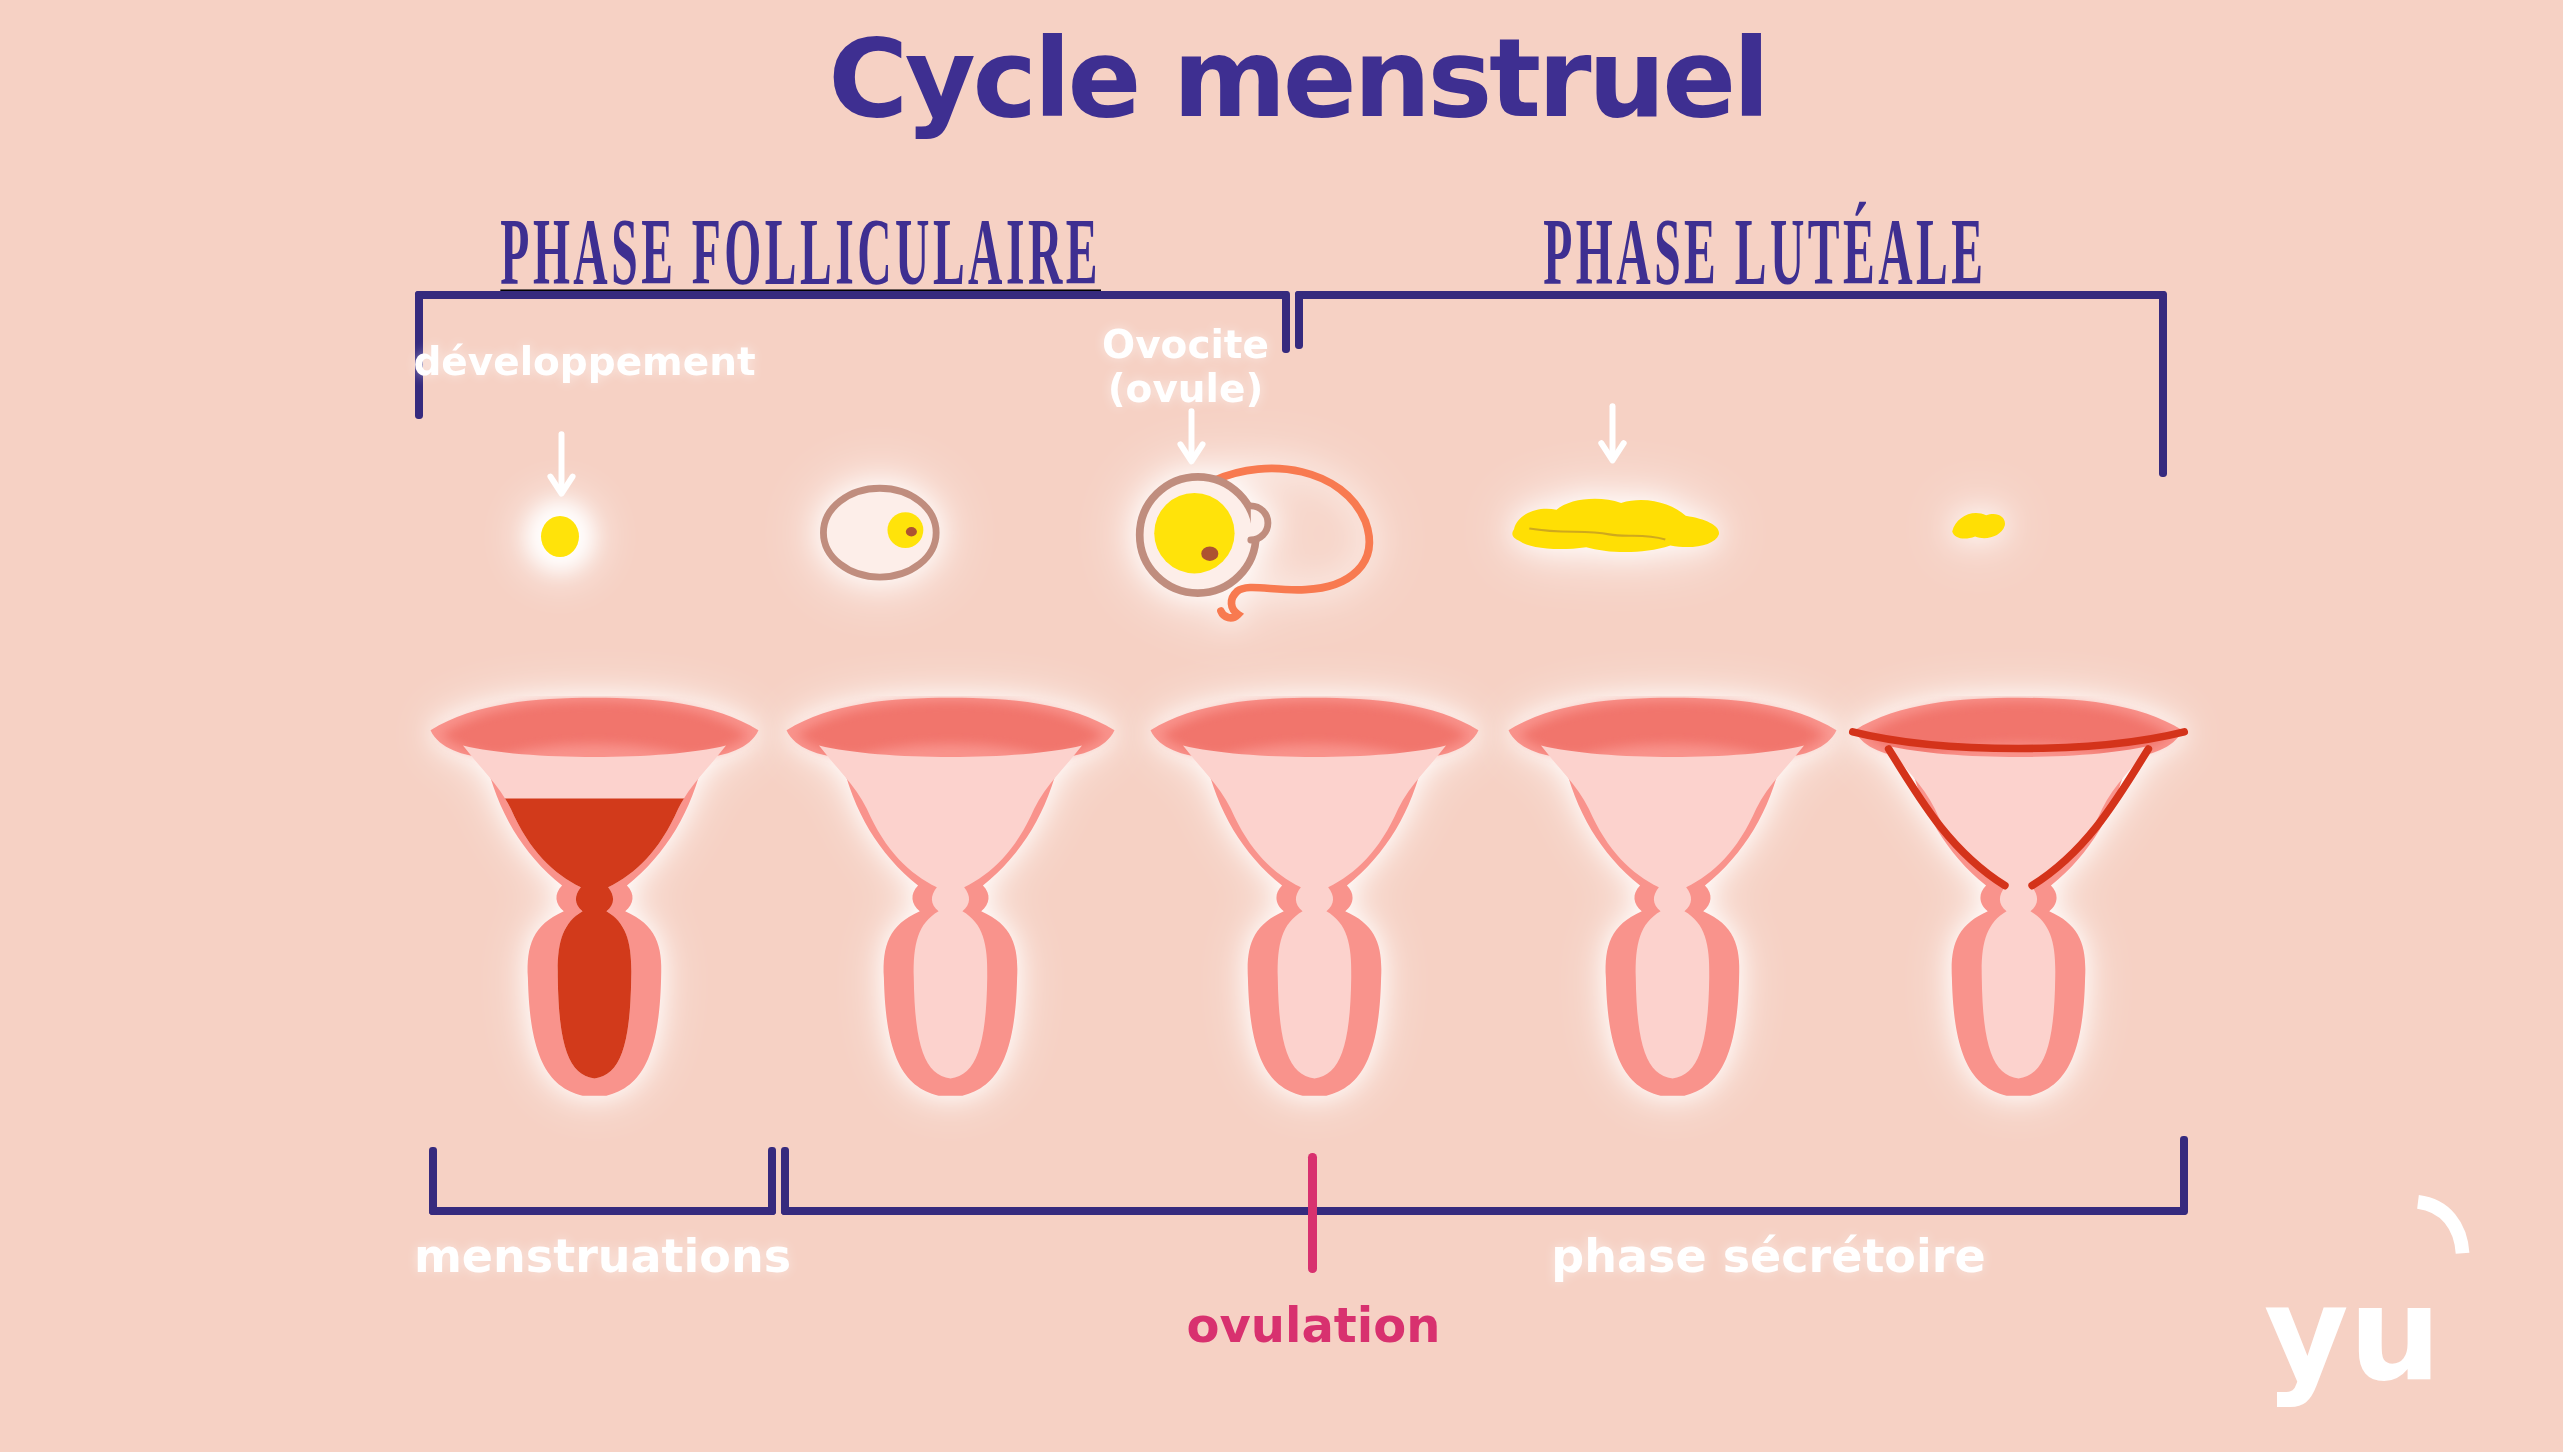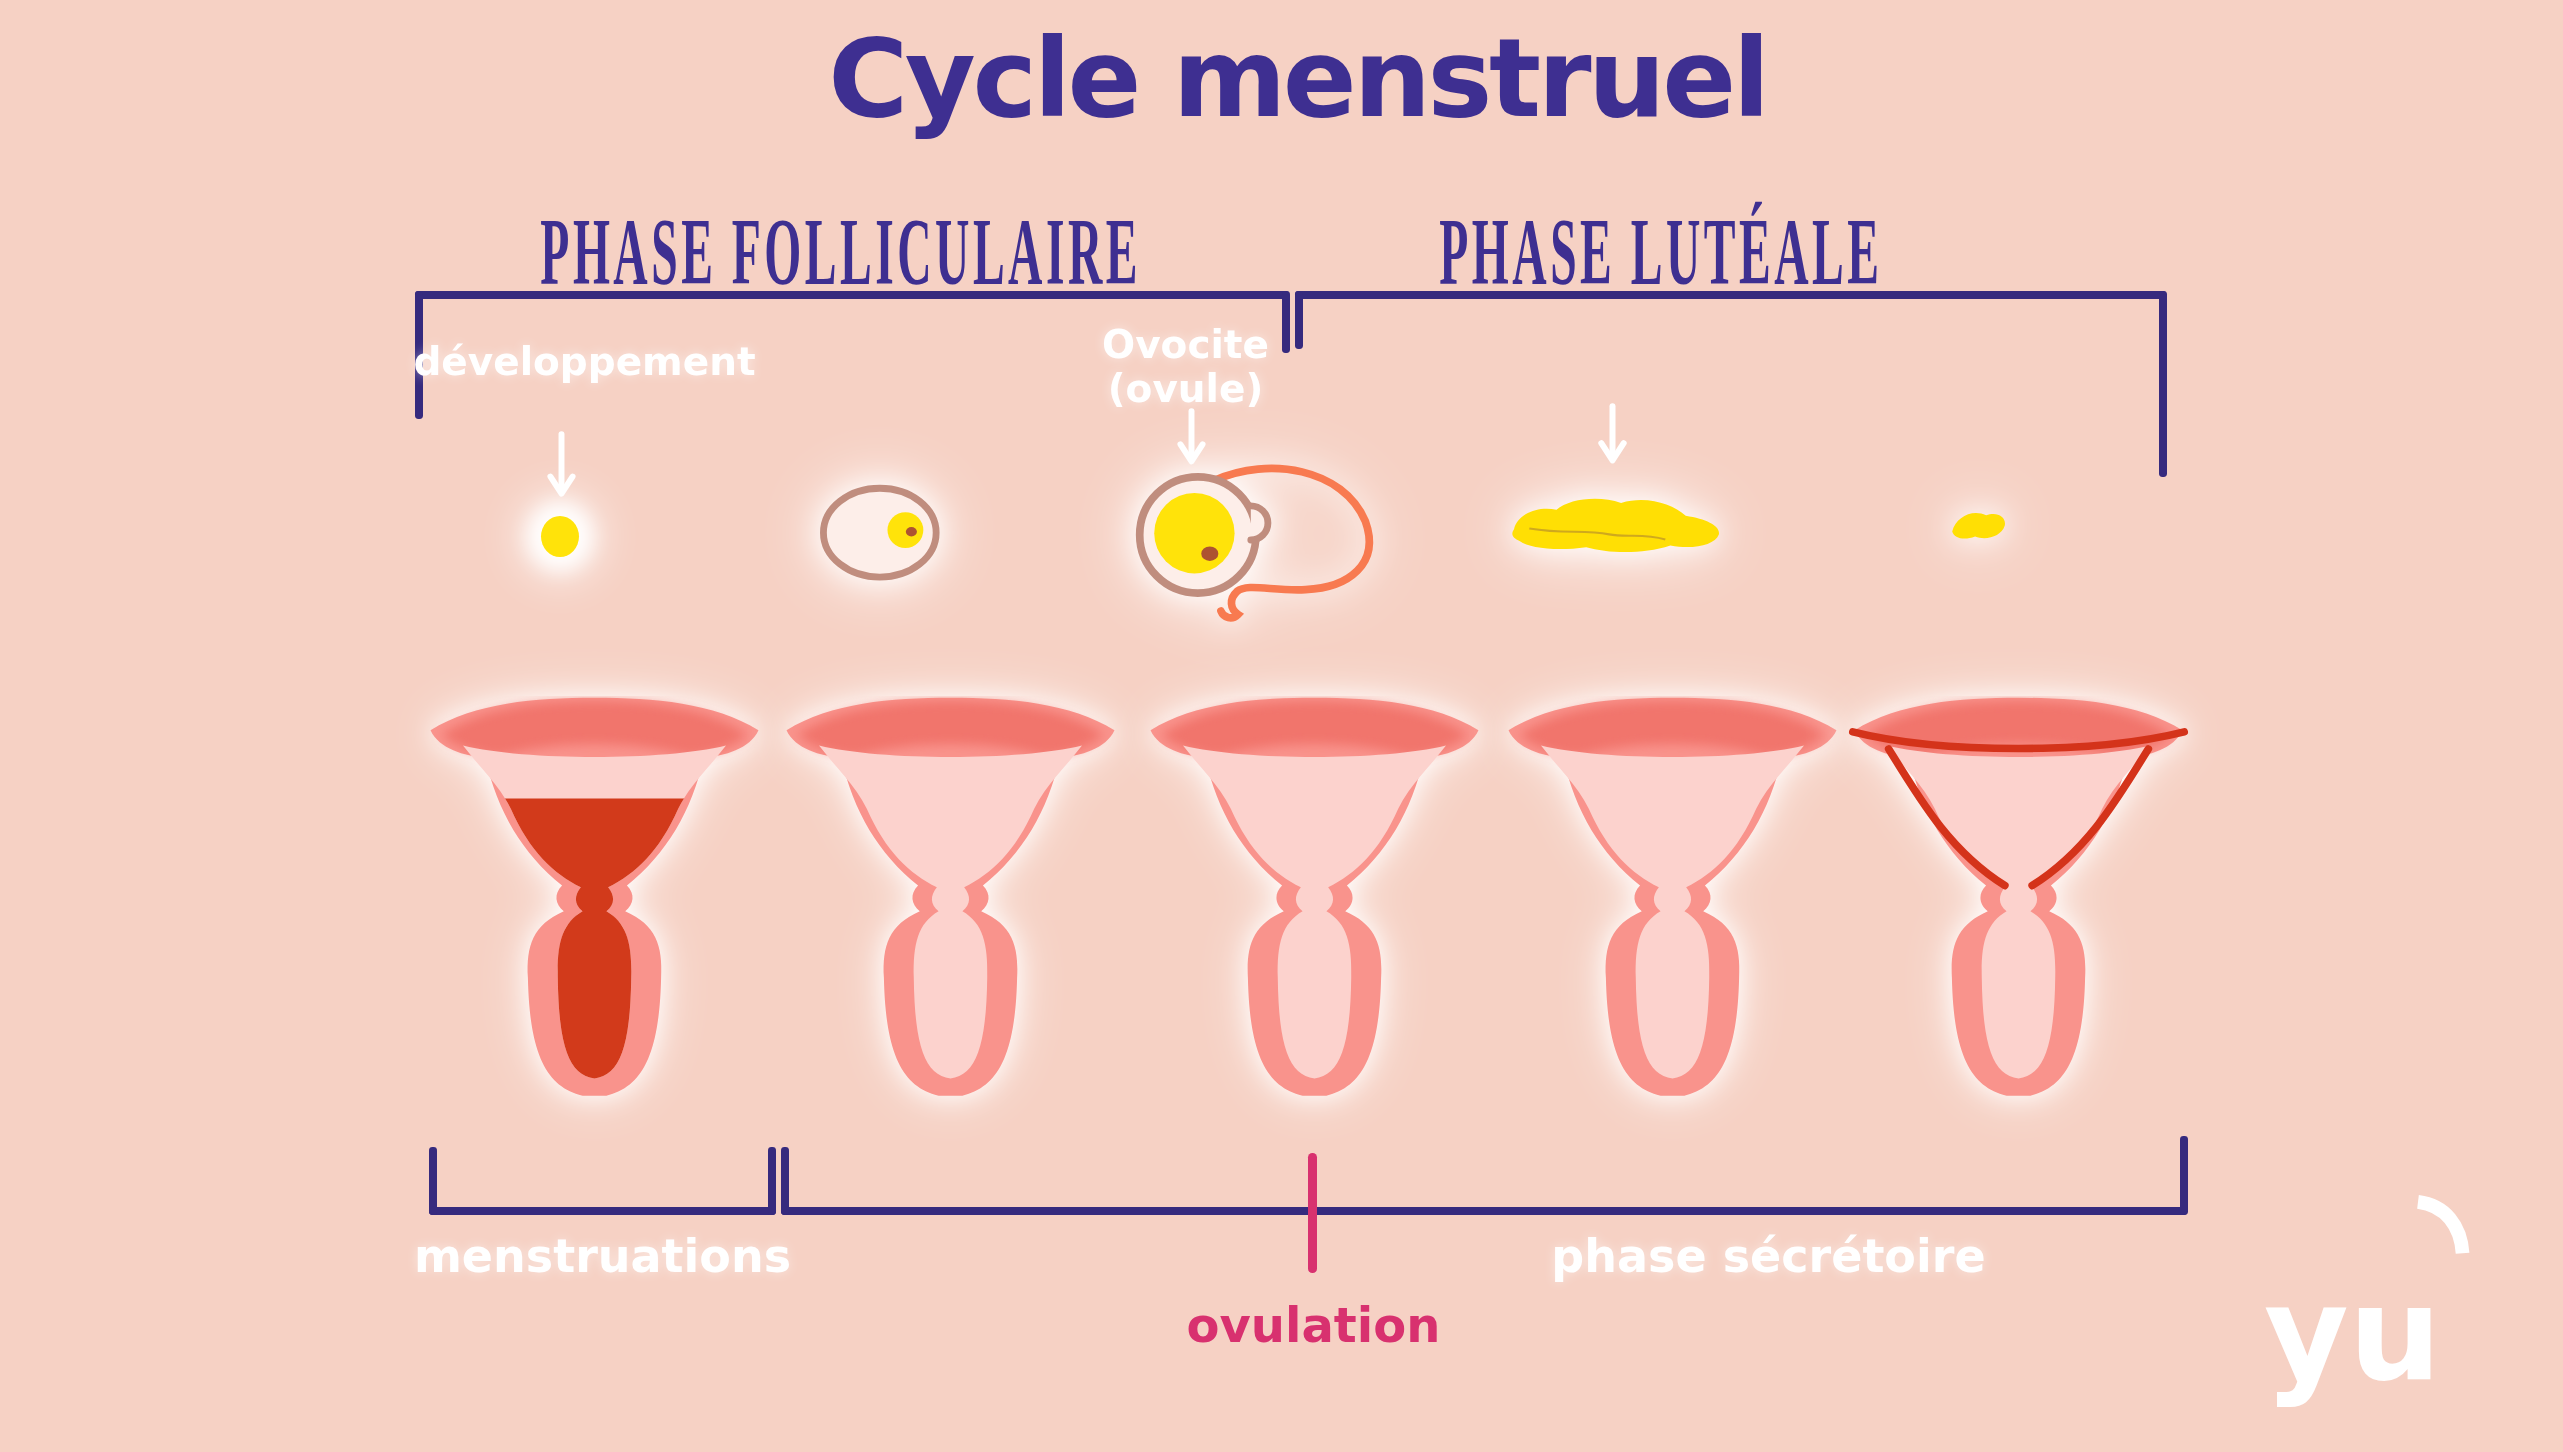--- a/index.html
+++ b/index.html
@@ -32,22 +32,22 @@
     font-size:109px;font-weight:bold;letter-spacing:-3.4px;color:var(--purple);margin-left:32px;
   }
 
   .phase-header{
     font-family:"Liberation Serif","DejaVu Serif",serif;
     font-size:70px;font-weight:bold;color:var(--purple);
     letter-spacing:5.1px;white-space:nowrap;
     transform:scale(0.68,1.35);transform-origin:center center;
   }
   .phase-wrap{top:205px;height:96px;display:flex;align-items:center;justify-content:center;width:769px;}
-  #ph-foll{left:456px;}
-  #ph-lut{left:1276px;}
+  #ph-foll{left:416px;text-decoration:underline;}
+  #ph-lut{left:1380px;}
 
   .bar{background:var(--bracket);border-radius:3.4px;}
 
   .callout{
     color:var(--white);font-weight:bold;font-size:39px;line-height:44px;
     text-align:center;white-space:nowrap;
     text-shadow:0 0 12px rgba(255,255,255,.55);
   }
   .stage-label{
     color:var(--white);font-weight:bold;font-size:46px;text-align:center;white-space:nowrap;

